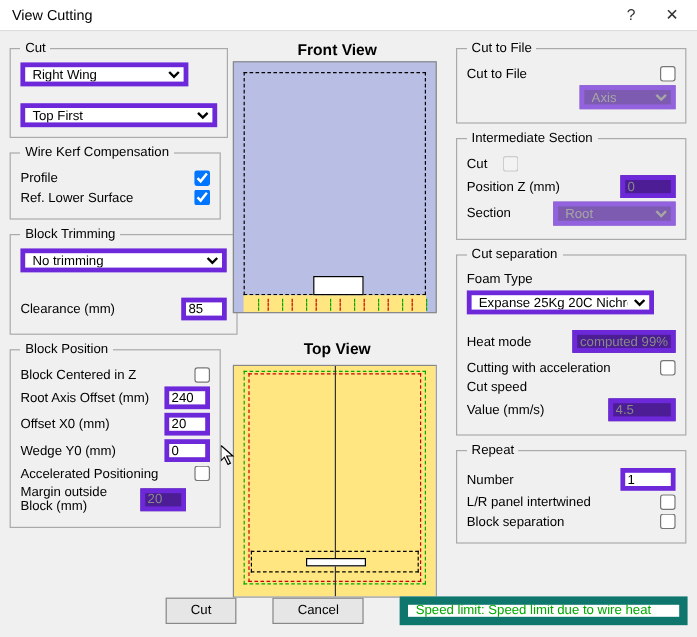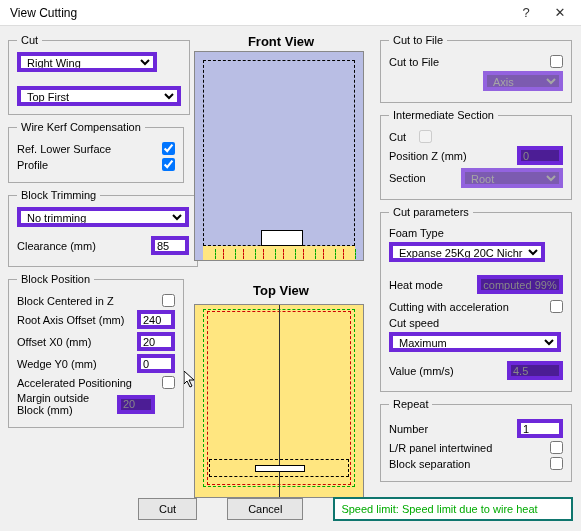--- a/index.html
+++ b/index.html
@@ -76,21 +76,21 @@
 }
 button.std {
   border: 1px solid #888;
   background: #e6e6e6;
   font-size: 11px;
   height: 22px;
   padding: 0 20px;
   font-family: inherit;
 }
 .status {
-  border: 2px solid #0f766e;
+  border: 7px solid #0f766e;
   background: #fff;
   color: #0a0;
   font-size: 11px;
   padding: 3px 6px;
   flex: 1;
   height: 24px;
   display: flex;
   align-items: center;
 }
 
@@ -127,32 +127,32 @@
         <option>Right Wing</option>
       </select>
       <select style="width:164px">
         <option>Top First</option>
       </select>
     </fieldset>
 
     <fieldset>
       <legend>Wire Kerf Compensation</legend>
       <div class="row">
+        <span class="lbl">Profile</span>
+        <input type="checkbox" checked="" style="">
+      </div>
+      <div class="row">
         <span class="lbl">Ref. Lower Surface</span>
         <input type="checkbox" checked="" style="">
       </div>
-      <div class="row">
-        <span class="lbl">Profile</span>
-        <input type="checkbox" checked="" style="">
-      </div>
     </fieldset>
 
     <fieldset>
       <legend>Block Trimming</legend>
-      <select style="width:172px;margin-bottom:6px">
+      <select style="width:172px;margin-bottom:18px">
         <option>No trimming</option>
       </select>
       <div class="row">
         <span class="lbl">Clearance (mm)</span>
         <input type="text" style="width: 38px;" value="85">
       </div>
     </fieldset>
 
     <fieldset>
       <legend>Block Position</legend>
@@ -251,41 +251,38 @@
       </div>
       <div class="row">
         <span class="lbl">Section</span>
         <select disabled="" style="width:102px">
           <option>Root</option>
         </select>
       </div>
     </fieldset>
 
     <fieldset>
-      <legend>Cut parameters</legend>
+      <legend>Cut separation</legend>
       <div class="row">
           <span class="lbl">Foam Type</span>
         </div>
       <select style="width:156px;margin-bottom:10px">
         <option>Expanse 25Kg 20C Nichror</option>
       </select>
       <div class="row">
         <span class="lbl">Heat mode</span>
         <input type="text" disabled="" style="width: 86px; text-align: center;" value="computed 99%">
       </div>
       <div class="row" style="margin-top:6px">
         <span class="lbl">Cutting with acceleration</span>
         <input type="checkbox" style="">
       </div>
       <div class="row" style="margin-top:4px">
           <span class="lbl">Cut speed</span>
         </div>
-      <select style="width:172px;margin-bottom:6px">
-        <option>Maximum</option>
-      </select>
       <div class="row">
         <span class="lbl">Value (mm/s)</span>
         <input type="text" disabled="" style="width: 56px;" value="4.5">
       </div>
     </fieldset>
 
     <fieldset>
       <legend>Repeat</legend>
       <div class="row">
         <span class="lbl">Number</span>

